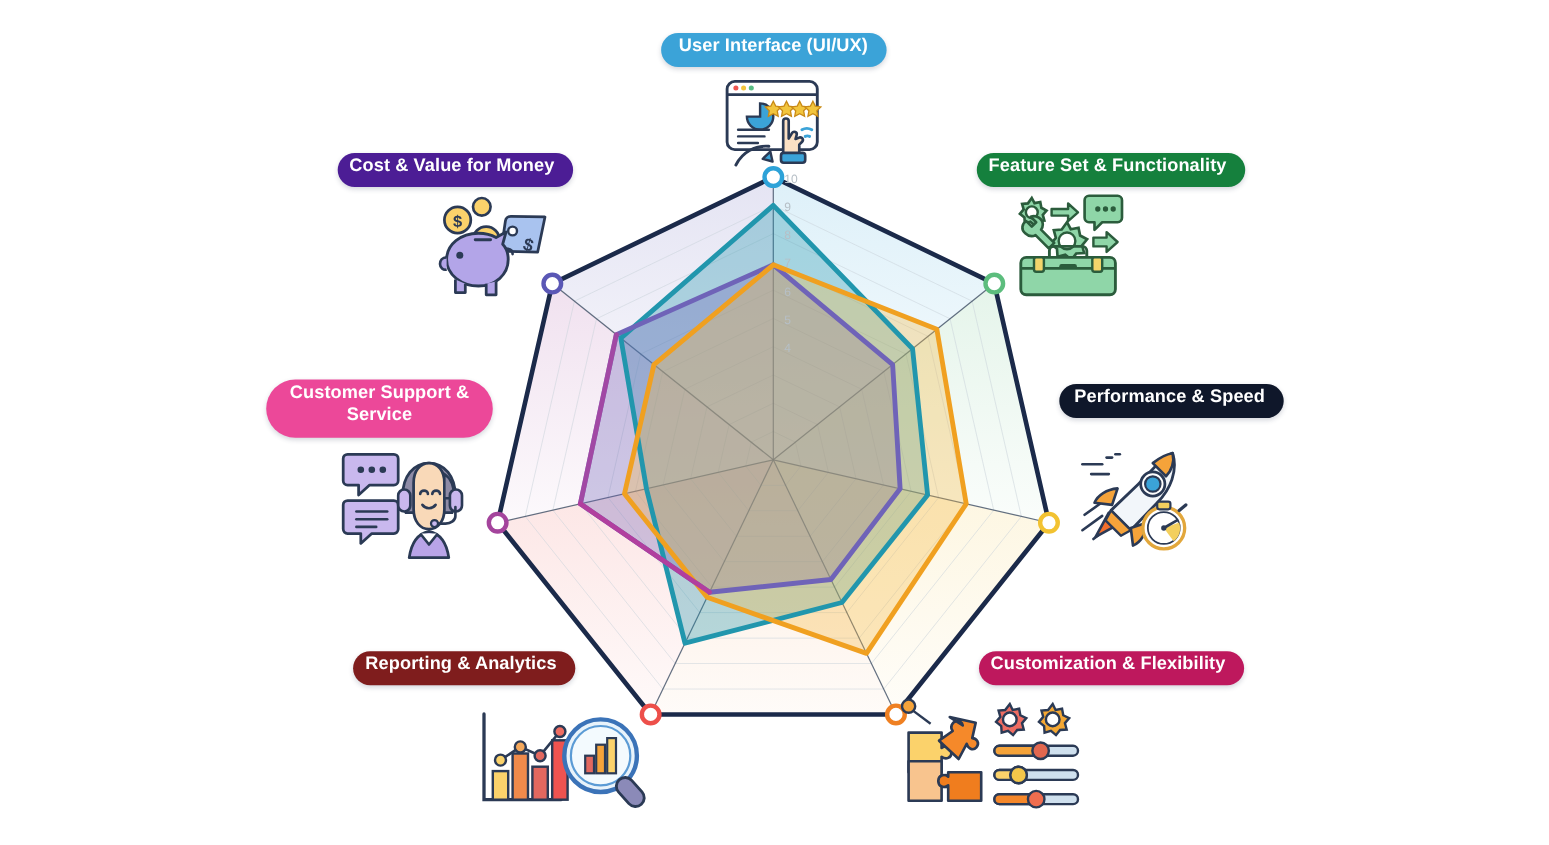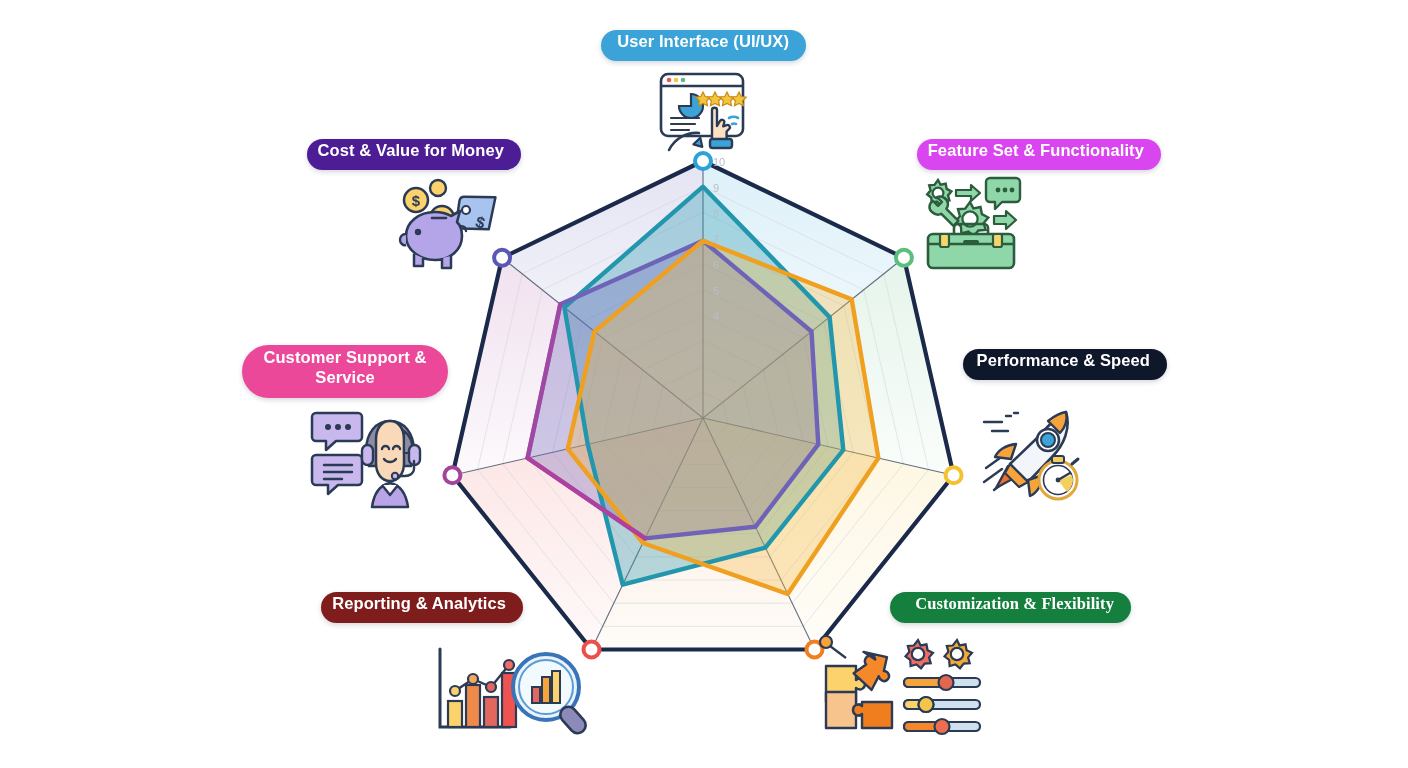--- a/index.html
+++ b/index.html
@@ -135,27 +135,27 @@
         <circle cx="591.5" cy="649.5" r="8" fill="#ffffff" stroke="#ed4f4a" stroke-width="4"></circle>
         <circle cx="452.4" cy="475.2" r="8" fill="#ffffff" stroke="#a4449c" stroke-width="4"></circle>
         <circle cx="502.1" cy="257.8" r="8" fill="#ffffff" stroke="#5a57b5" stroke-width="4"></circle>
       </g>
     </svg>
 
   <div id="badges">
       <div class="badge" style="left: 601px; top: 30px; width: 205px; min-height: 31px; background: rgb(59, 163, 216);">
         <span>User Interface (UI/UX)</span>
       </div>
-      <div class="badge" style="left: 917px; top: 139px; width: 244px; min-height: 31px; background: #d946ef;">
+      <div class="badge" style="left: 888px; top: 139px; width: 244px; min-height: 31px; background: #15803d;">
         <span>Feature Set &amp; Functionality</span>
       </div>
       <div class="badge" style="left: 963px; top: 349px; width: 204px; min-height: 31px; background: #0f172a;">
         <span>Performance &amp; Speed</span>
       </div>
-      <div class="badge" style="left: 890px; top: 592px; width: 241px; min-height: 31px; background: #15803d; font-family: Liberation Serif, serif;">
+      <div class="badge" style="left: 890px; top: 592px; width: 241px; min-height: 31px; background: #be185d;">
         <span>Customization &amp; Flexibility</span>
       </div>
       <div class="badge" style="left: 321px; top: 592px; width: 202px; min-height: 31px; background: #7f1d1d;">
         <span>Reporting &amp; Analytics</span>
       </div>
       <div class="badge two-line" style="left: 242px; top: 345px; width: 206px; min-height: 53px; background: #ec4899;">
         <span>Customer Support &amp; Service</span>
       </div>
       <div class="badge" style="left: 307px; top: 139px; width: 214px; min-height: 31px; background: #4c1d95;">
         <span>Cost &amp; Value for Money</span>

